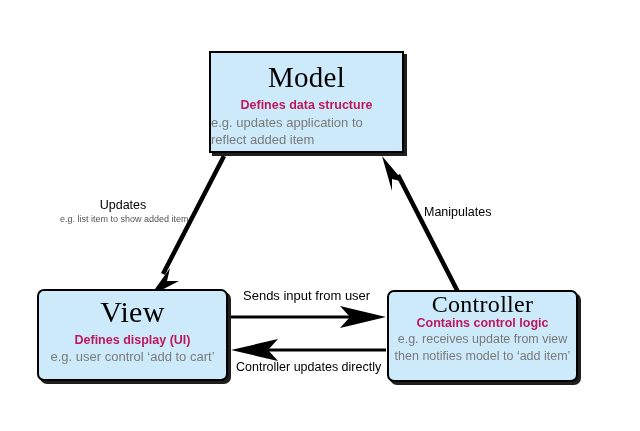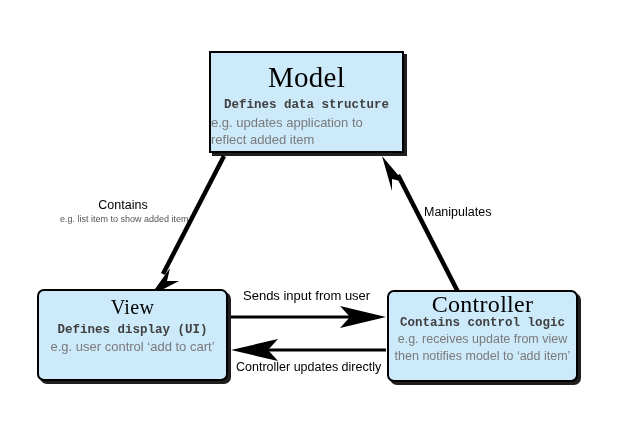--- a/index.html
+++ b/index.html
@@ -37,22 +37,22 @@
     text-align: center;
     overflow: hidden;
   }
   .node-title {
     font-family: "Liberation Serif", serif;
     color: #000000;
     line-height: 1.0;
     letter-spacing: 0.3px;
   }
   .node-sub {
-    font-family: Liberation Mono, monospace;
-    color: #404040;
+    font-family: Liberation Sans, sans-serif;
+    color: #be185d;
     font-weight: 600;
   }
   .node-eg {
     font-family: "Liberation Sans", sans-serif;
     color: #7a7a7a;
   }
 
   
   #node-model {
     left: 209px;
@@ -71,21 +71,21 @@
     line-height: 1.28;
   }
 
   
   #node-view {
     left: 37px;
     top: 289px;
     width: 191px;
     height: 92px;
   }
-  #node-view .node-title { font-size: 20px; margin-top: 6px; }
+  #node-view .node-title { font-size: 30px; margin-top: 6px; }
   #node-view .node-sub   { font-size: 12.5px; margin-top: 6px; }
   #node-view .node-eg    { font-size: 13px; margin-top: 2px; }
 
   
   #node-controller {
     left: 387px;
     top: 290px;
     width: 191px;
     height: 92px;
   }
@@ -164,21 +164,21 @@
   </div>
 
   <div class="node" id="node-controller">
     <div class="node-title">Controller</div>
     <div class="node-sub">Contains control logic</div>
     <div class="node-eg">e.g. receives update from view</div>
     <div class="node-eg">then notifies model to ‘add item’</div>
   </div>
 
   <div class="edge-label" id="label-updates">
-    <span class="main">Contains</span>
+    <span class="main">Updates</span>
     <span class="sub">e.g. list item to show added item</span>
   </div>
 
   <div class="edge-label" id="label-manipulates">
     <span class="main">Manipulates</span>
   </div>
 
   <div class="edge-label" id="label-sends">
     <span class="main">Sends input from user</span>
   </div>

